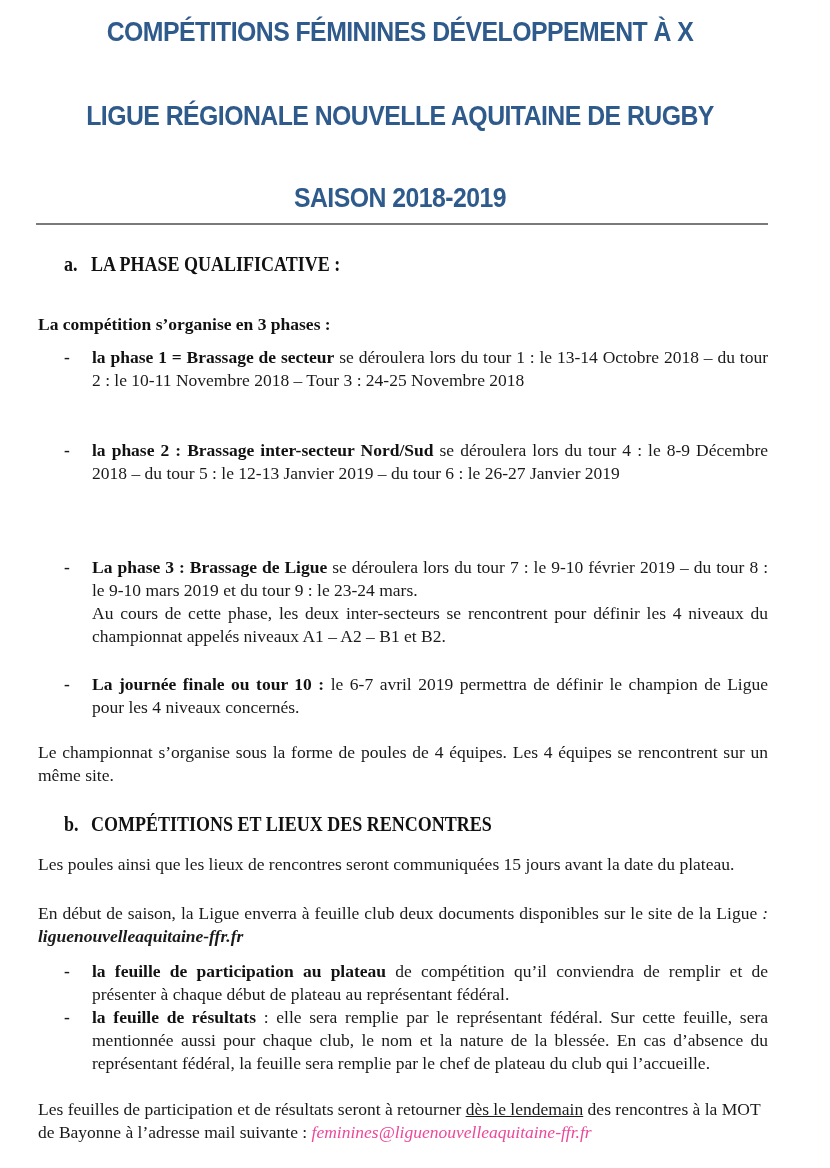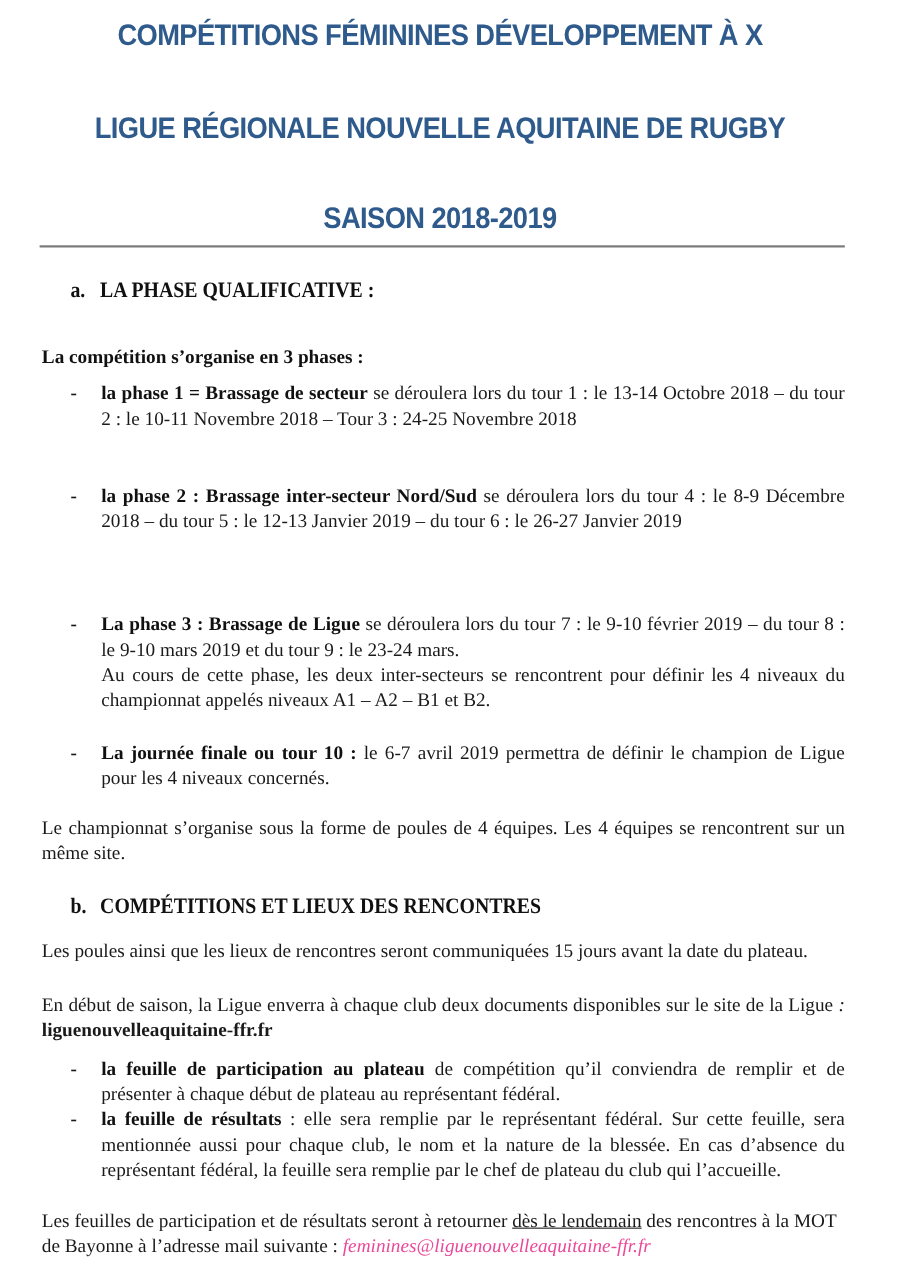--- a/index.html
+++ b/index.html
@@ -30,21 +30,21 @@
     position: absolute; left: 38px; width: 730px;
     font-size: 17.5px; line-height: 23px; text-align: justify; color: #1a1a1a;
   }
   .li {
     position: absolute; left: 64px; width: 704px;
     font-size: 17.5px; line-height: 23px; color: #1a1a1a;
   }
   .li .dash { position: absolute; left: 0; top: 0; font-weight: bold; }
   .li .body { margin-left: 28px; text-align: justify; }
   b { font-weight: bold; color: #111; }
-  .link { font-weight: bold; }
+  .link { font-style: italic; font-weight: bold; }
   .u { text-decoration: underline; }
   .mail { color: #ec4899; font-style: italic; }
 </style>
 </head>
 <body>
 
 <div class="title t1">COMPÉTITIONS FÉMININES DÉVELOPPEMENT À X</div>
 <div class="title t2">LIGUE RÉGIONALE NOUVELLE AQUITAINE DE RUGBY</div>
 <div class="title t3">SAISON 2018-2019</div>
 <div class="rule"></div>
@@ -88,21 +88,21 @@
 
 <div class="p" style="top:741px;font-family:Liberation Serif, serif;">Le championnat s’organise sous la forme de poules de 4 équipes. Les 4 équipes se rencontrent sur un même site.</div>
 
 <div class="h" style="left:64px; top:813px;">
   <span class="lbl">b.</span><span>COMPÉTITIONS ET LIEUX DES RENCONTRES</span>
 </div>
 
 <div class="p" style="top:853px;">Les poules ainsi que les lieux de rencontres seront communiquées 15 jours avant la date du plateau.</div>
 
 <div class="p" style="top:902px;">
-  <span>En début de saison, la Ligue enverra à chaque club deux documents disponibles sur le site de la Ligue</span><i> : </i><span class="link">liguenouvelleaquitaine-ffr.fr</span>
+  <span>En début de saison, la Ligue enverra à feuille club deux documents disponibles sur le site de la Ligue</span><i> : </i><span class="link">liguenouvelleaquitaine-ffr.fr</span>
 </div>
 
 <div class="li" style="top:960px;">
   <span class="dash">-</span>
   <div class="body">
     <b>la feuille de participation au plateau</b><span> de compétition qu’il conviendra de remplir et de présenter à chaque début de plateau au représentant fédéral.</span>
   </div>
 </div>
 
 <div class="li" style="top:1006px;">

